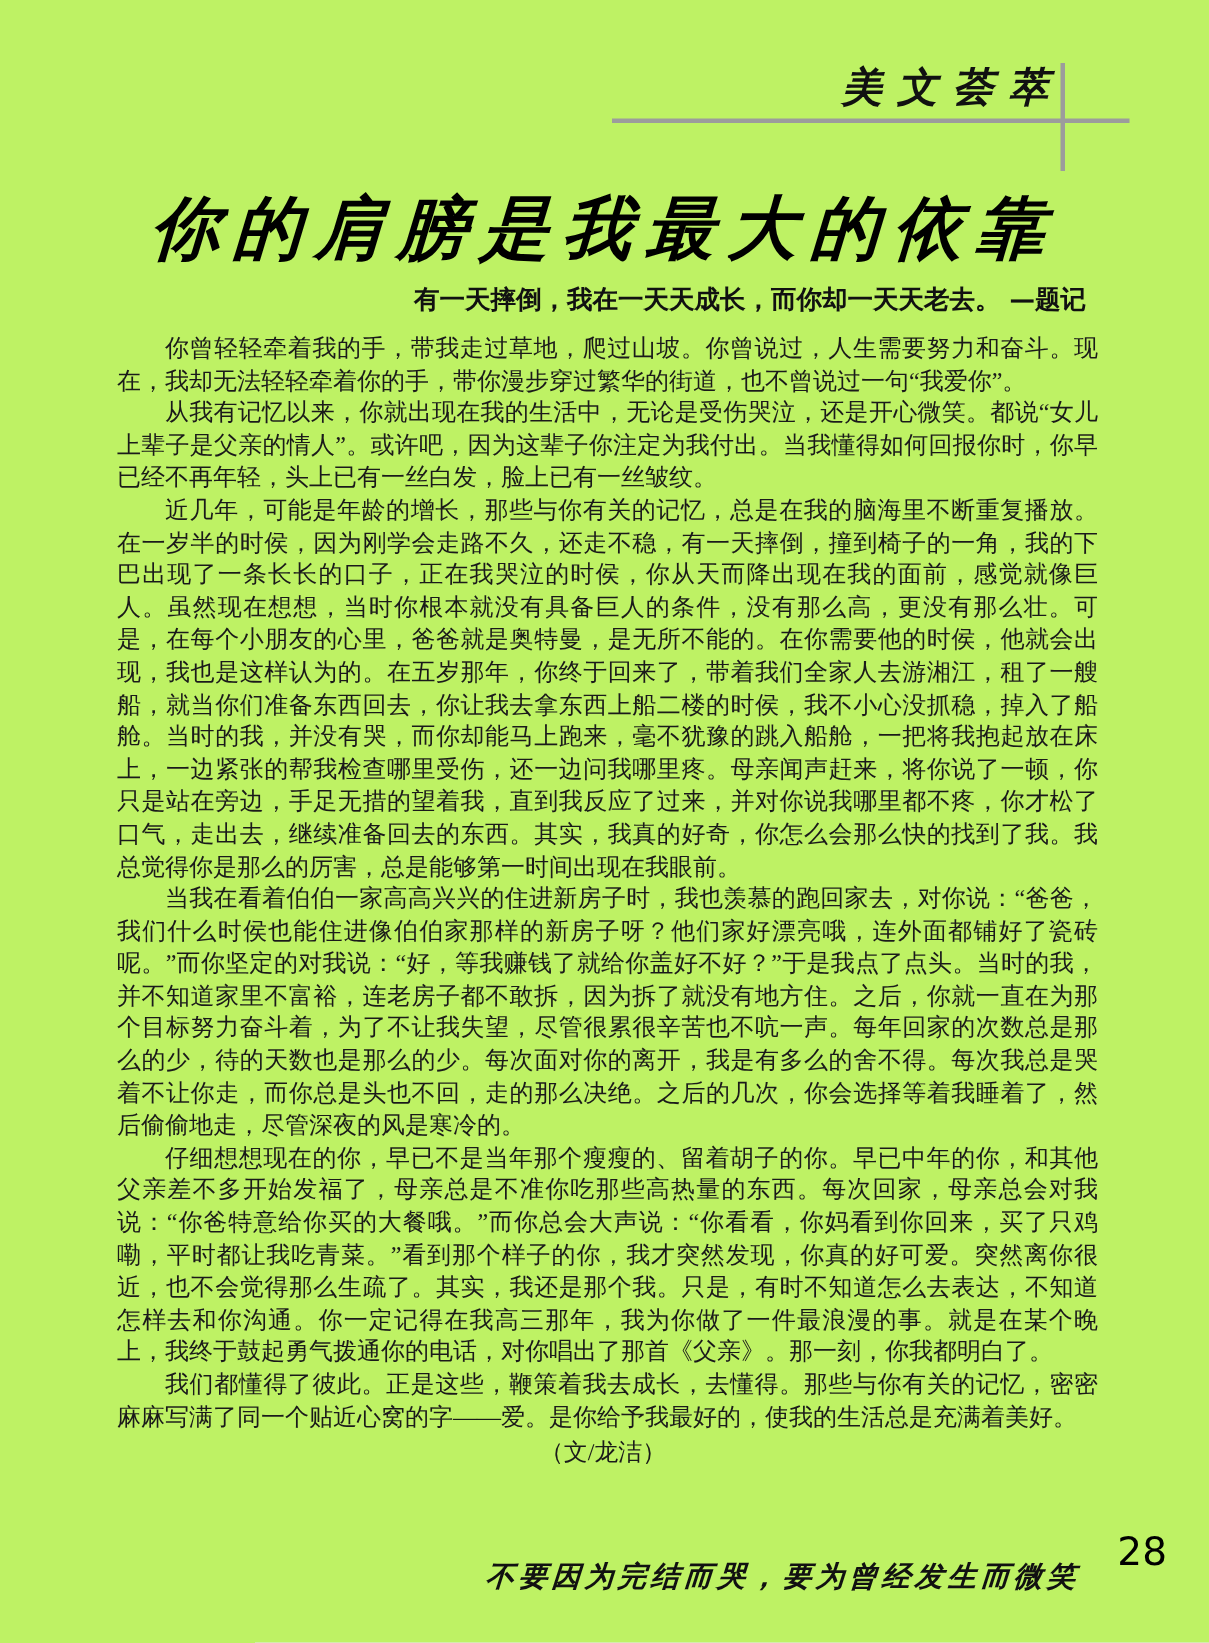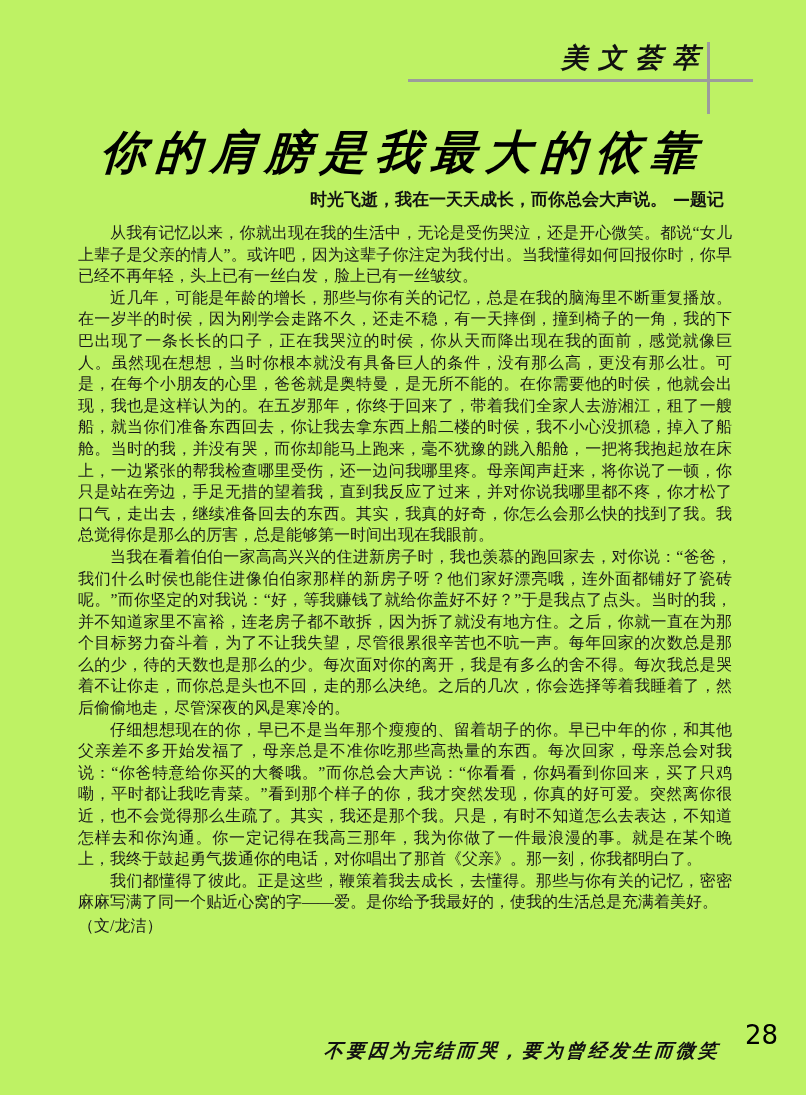--- a/index.html
+++ b/index.html
@@ -74,21 +74,21 @@
     font-size: 16px;
     line-height: 21.6px;
     text-align: justify;
     color: #1a1a1a;
   }
   .body-text p {
     margin: 0;
     text-indent: 2em;
   }
   .byline {
-    text-align: left;
+    text-align: center;
     text-indent: 0 !important;
     padding-right: 6px;
     margin-top: 2px !important;
   }
 
   
   .footer-motto {
     position: absolute;
     top: 1038px; right: 86px;
     font-size: 19px;
@@ -115,25 +115,26 @@
 
   <div class="header">
     <div class="header-rule-h"></div>
     <div class="header-rule-v"></div>
     <div class="section-label">美文荟萃</div>
   </div>
 
   <h1 class="title">你的肩膀是我最大的依靠</h1>
 
   <div class="epigraph">
-    <span>时光飞逝，我在一天天成长，而你总会大声说。</span>
+    <span>有一天摔倒，我在一天天成长，而你却一天天老去。</span>
     <span class="attr">—题记</span>
   </div>
 
   <div class="body-text">
+    <p>你曾轻轻牵着我的手，带我走过草地，爬过山坡。你曾说过，人生需要努力和奋斗。现在，我却无法轻轻牵着你的手，带你漫步穿过繁华的街道，也不曾说过一句“我爱你”。</p>
     <p>从我有记忆以来，你就出现在我的生活中，无论是受伤哭泣，还是开心微笑。都说“女儿上辈子是父亲的情人”。或许吧，因为这辈子你注定为我付出。当我懂得如何回报你时，你早已经不再年轻，头上已有一丝白发，脸上已有一丝皱纹。</p>
     <p>近几年，可能是年龄的增长，那些与你有关的记忆，总是在我的脑海里不断重复播放。在一岁半的时侯，因为刚学会走路不久，还走不稳，有一天摔倒，撞到椅子的一角，我的下巴出现了一条长长的口子，正在我哭泣的时侯，你从天而降出现在我的面前，感觉就像巨人。虽然现在想想，当时你根本就没有具备巨人的条件，没有那么高，更没有那么壮。可是，在每个小朋友的心里，爸爸就是奥特曼，是无所不能的。在你需要他的时侯，他就会出现，我也是这样认为的。在五岁那年，你终于回来了，带着我们全家人去游湘江，租了一艘船，就当你们准备东西回去，你让我去拿东西上船二楼的时侯，我不小心没抓稳，掉入了船舱。当时的我，并没有哭，而你却能马上跑来，毫不犹豫的跳入船舱，一把将我抱起放在床上，一边紧张的帮我检查哪里受伤，还一边问我哪里疼。母亲闻声赶来，将你说了一顿，你只是站在旁边，手足无措的望着我，直到我反应了过来，并对你说我哪里都不疼，你才松了口气，走出去，继续准备回去的东西。其实，我真的好奇，你怎么会那么快的找到了我。我总觉得你是那么的厉害，总是能够第一时间出现在我眼前。</p>
     <p>当我在看着伯伯一家高高兴兴的住进新房子时，我也羡慕的跑回家去，对你说：“爸爸，我们什么时侯也能住进像伯伯家那样的新房子呀？他们家好漂亮哦，连外面都铺好了瓷砖呢。”而你坚定的对我说：“好，等我赚钱了就给你盖好不好？”于是我点了点头。当时的我，并不知道家里不富裕，连老房子都不敢拆，因为拆了就没有地方住。之后，你就一直在为那个目标努力奋斗着，为了不让我失望，尽管很累很辛苦也不吭一声。每年回家的次数总是那么的少，待的天数也是那么的少。每次面对你的离开，我是有多么的舍不得。每次我总是哭着不让你走，而你总是头也不回，走的那么决绝。之后的几次，你会选择等着我睡着了，然后偷偷地走，尽管深夜的风是寒冷的。</p>
     <p>仔细想想现在的你，早已不是当年那个瘦瘦的、留着胡子的你。早已中年的你，和其他父亲差不多开始发福了，母亲总是不准你吃那些高热量的东西。每次回家，母亲总会对我说：“你爸特意给你买的大餐哦。”而你总会大声说：“你看看，你妈看到你回来，买了只鸡嘞，平时都让我吃青菜。”看到那个样子的你，我才突然发现，你真的好可爱。突然离你很近，也不会觉得那么生疏了。其实，我还是那个我。只是，有时不知道怎么去表达，不知道怎样去和你沟通。你一定记得在我高三那年，我为你做了一件最浪漫的事。就是在某个晚上，我终于鼓起勇气拨通你的电话，对你唱出了那首《父亲》。那一刻，你我都明白了。</p>
     <p>我们都懂得了彼此。正是这些，鞭策着我去成长，去懂得。那些与你有关的记忆，密密麻麻写满了同一个贴近心窝的字——爱。是你给予我最好的，使我的生活总是充满着美好。</p>
     <p class="byline">（文/龙洁）</p>
   </div>
 
   <div class="footer">
     <div class="footer-motto">不要因为完结而哭，要为曾经发生而微笑</div>

